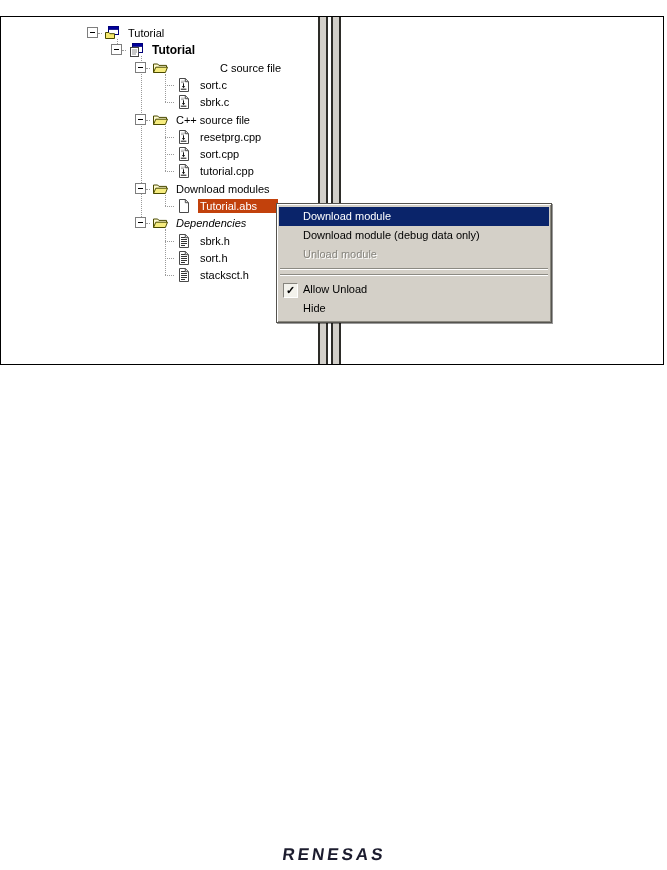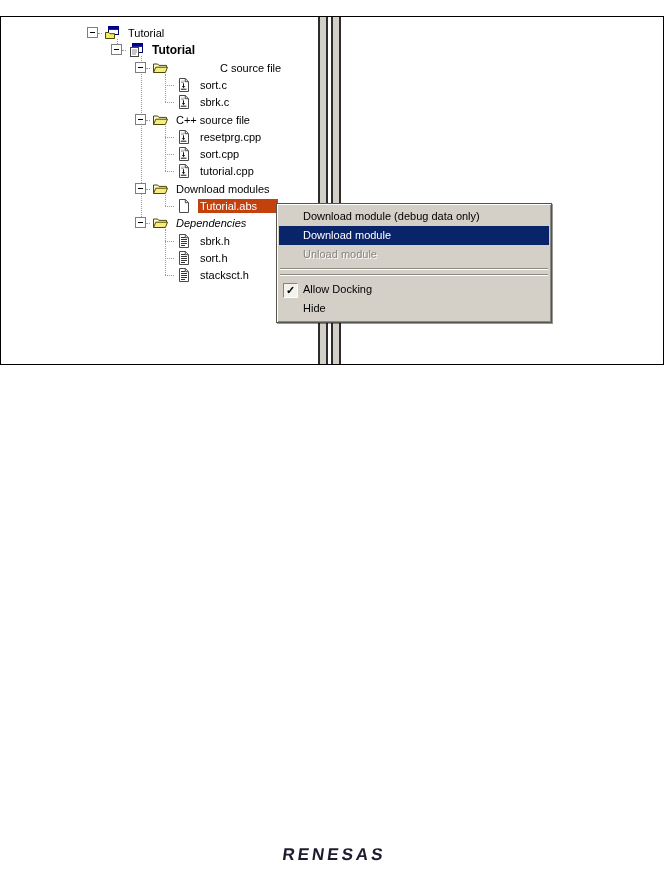--- a/index.html
+++ b/index.html
@@ -189,24 +189,24 @@
         <div class="tree-icon" style="left:175px;top:249.5px;"><svg width="16" height="16" viewBox="0 0 16 16">
             <path d="M3.5 1.5h5.8l3.2 3.2v9.8h-9z" fill="#fff" stroke="#4a4a4a"></path>
             <path d="M9.3 1.5v3.2h3.2" fill="none" stroke="#4a4a4a"></path>
             <path d="M5 4.5h4M5 6.5h6M5 8.5h6M5 10.5h6M5 12.5h4" stroke="#333" stroke-width="1" fill="none"></path>
           </svg></div>
         <div class="tree-label" style="left:197px;top:250.5px;">stacksct.h</div>
       </div>
     <div class="vbar" style="left:317px"></div>
     <div class="vbar" style="left:330px"></div>
     <div class="menu" id="menu">
+        <div class="menu-item highlighted"><span>Download module</span></div>
         <div class="menu-item"><span>Download module (debug data only)</span></div>
-        <div class="menu-item highlighted"><span>Download module</span></div>
         <div class="menu-item disabled"><span>Unload module</span></div>
         <div class="menu-sep"></div>
         <div class="menu-sep"></div>
-        <div class="menu-item"><div class="menu-check">✓</div><span>Allow Docking</span></div>
+        <div class="menu-item"><div class="menu-check">✓</div><span>Allow Unload</span></div>
         <div class="menu-item"><span>Hide</span></div>
       </div>
   </div>
 
   <div id="logo">RENESAS</div>
 </div>
 
 </body></html>

